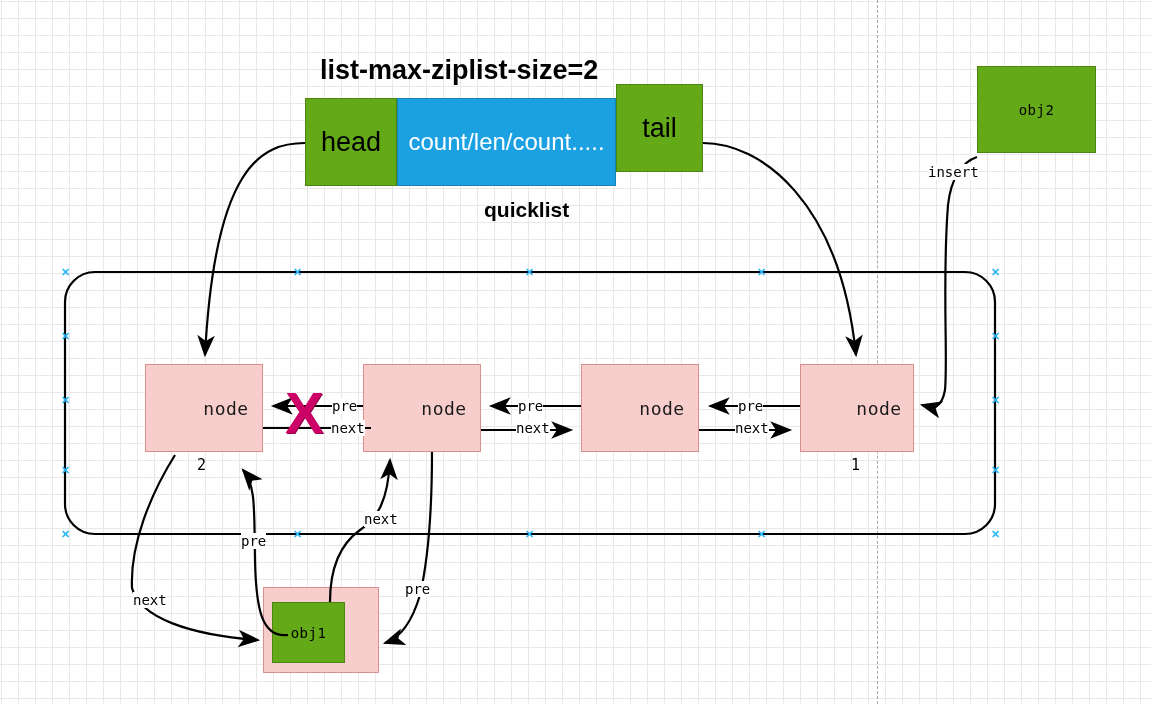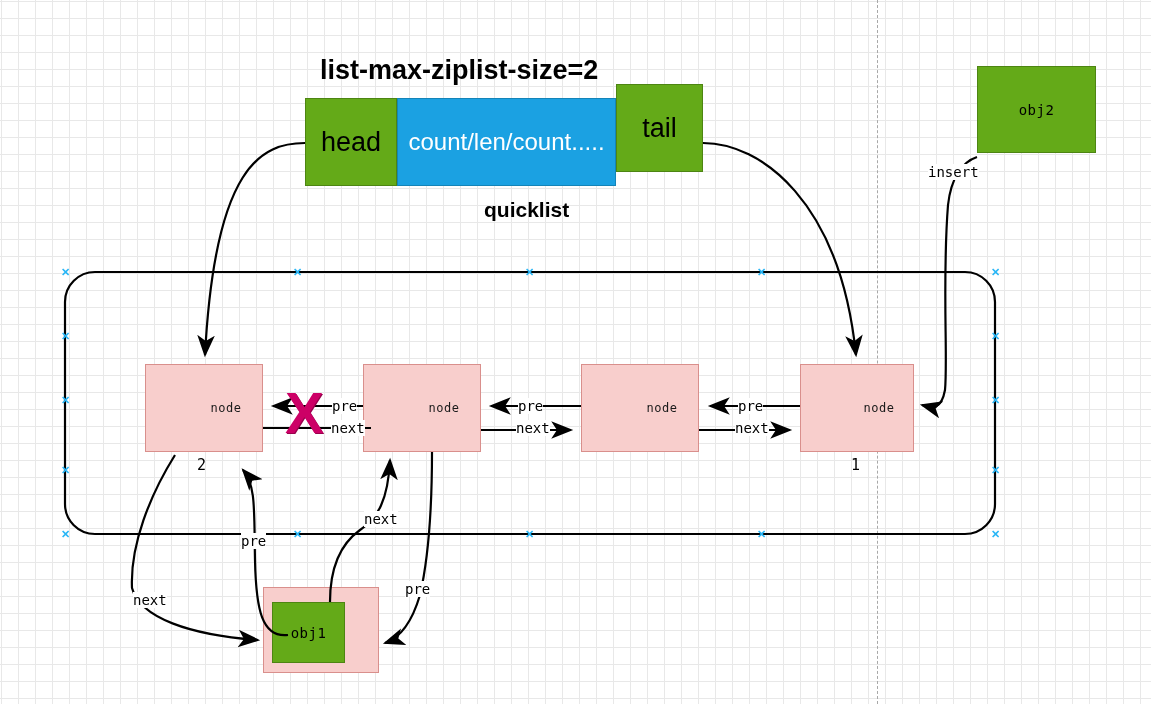--- a/index.html
+++ b/index.html
@@ -59,21 +59,21 @@
   .pink-box {
     background: #f8cecc;
     border: 1px solid #d98f8c;
     color: #1a1a1a;
   }
   .struct-label {
     font-size: 27px;
     font-family: "Liberation Sans", sans-serif;
   }
   .node-label {
-    font-size: 12px;
+    font-size: 18px;
     font-family: "DejaVu Sans Mono", monospace;
     letter-spacing: 0.5px;
     padding-left: 44px;
   }
   .obj-label {
     font-size: 14px;
     font-family: "DejaVu Sans Mono", monospace;
     letter-spacing: 0.5px;
   }
   .caption {

